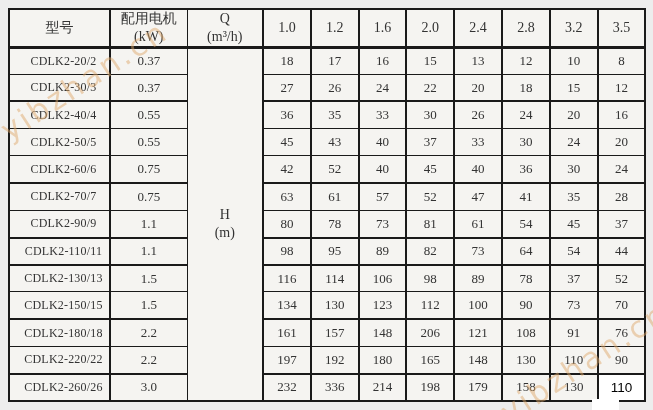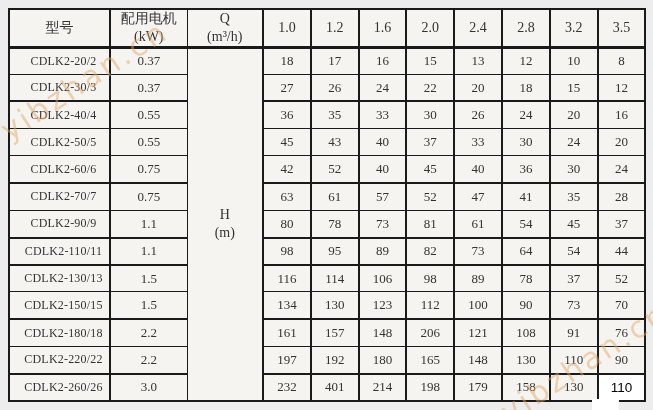--- a/index.html
+++ b/index.html
@@ -275,21 +275,21 @@
           <td>165</td>
           <td>148</td>
           <td>130</td>
           <td>110</td>
           <td>90</td>
         </tr>
         <tr>
           <td class="col-model">CDLK2-260/26</td>
           <td class="col-motor">3.0</td>
           <td>232</td>
-          <td>401</td>
+          <td>336</td>
           <td>214</td>
           <td>198</td>
           <td>179</td>
           <td>158</td>
           <td>130</td>
           <td class="patched">110</td>
         </tr>
       </tbody>
   </table>
 

